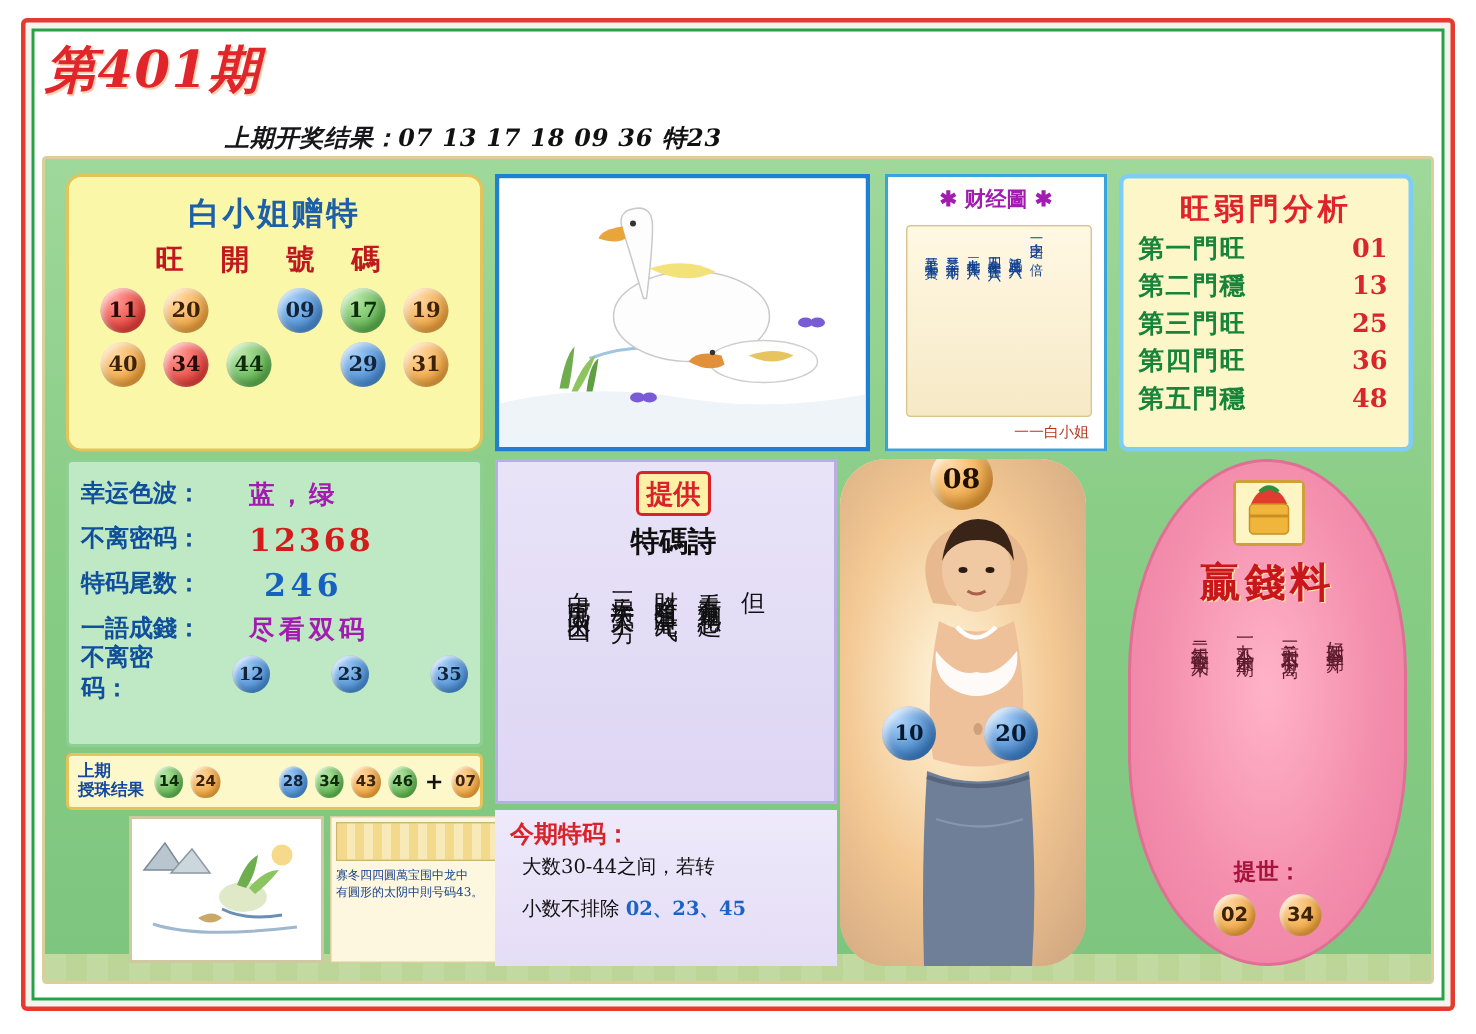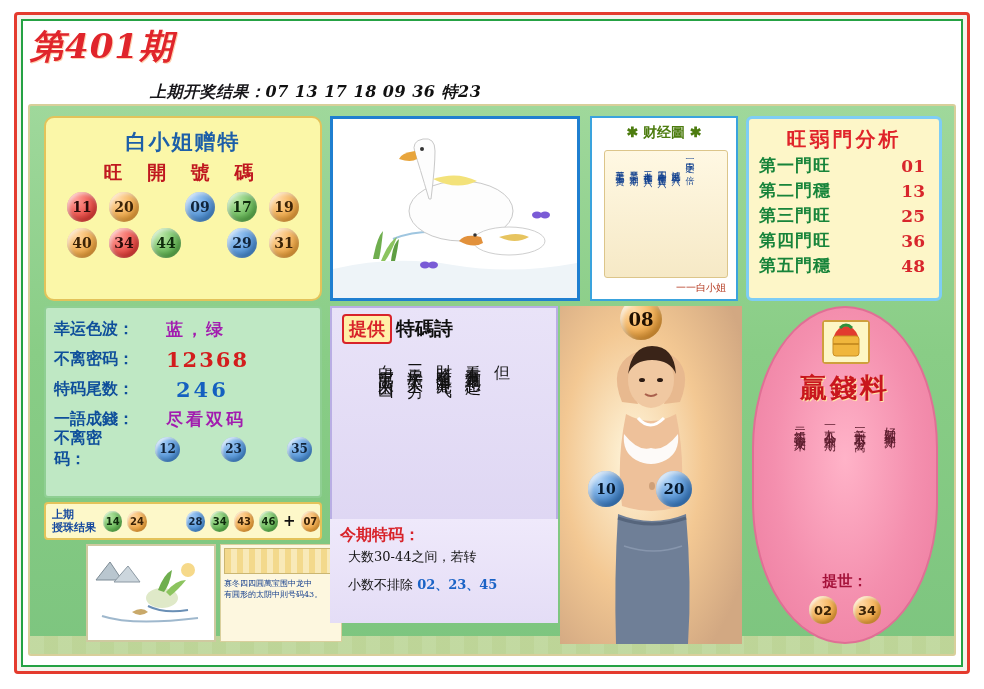--- a/index.html
+++ b/index.html
@@ -156,21 +156,21 @@
   }
   .duck-scene { position:absolute; inset:0; overflow:hidden; background:#fff; }
 
   
   .p-finance {
     position:absolute; left:560px; top:10px; width:148px; height:185px;
     background:#ffffff; border:2px solid #3aa3dd;
   }
   .fin-title {
     text-align:center; margin-top:6px;
-    font-size:14px; font-weight:bold; color:#4d7c0f;
+    font-size:14px; font-weight:bold; color:#a21caf;
     font-family:"DejaVu Serif","Liberation Serif",serif;
   }
   .scroll {
     position:absolute; left:12px; top:32px; width:124px; height:128px;
     background: linear-gradient(180deg,#fff8e3,#f6e9c6);
     border:1px solid #dcc58a; border-radius:3px;
   }
   .vtext {
     position:absolute; writing-mode: vertical-rl; text-orientation: upright;
     font-family:"DejaVu Serif","Liberation Serif",serif;
@@ -199,21 +199,21 @@
   .gate-name { font-size:17px; font-weight:bold; color:#17843a; letter-spacing:1px;}
   .gate-num { font-size:17px; font-weight:bold; color:#d8262c; }
 
   
   .p-poem {
     position:absolute; left:300px; top:200px; width:228px; height:230px;
     background: linear-gradient(180deg,#e9e3f8,#ded6f3);
     border:2px solid #b9aee4;
   }
   .poem-head {
-    display:flex; align-items:center; gap:4px; padding:6px 0 2px 10px;
+    display:flex; align-items:center; gap:4px; padding:6px 0 2px 10px;flex-direction:column;
   }
   .poem-head .tag {
     background:#fff0a8; border:2px solid #d8232a; border-radius:4px;
     color:#d8232a; font-weight:bold; font-size:18px; padding:1px 5px;
     font-family:"DejaVu Serif","Liberation Serif",serif;
   }
   .poem-head .t2 {
     font-size:19px; font-weight:bold; color:#101010;
     font-family:"DejaVu Serif","Liberation Serif",serif;
   }
@@ -222,34 +222,35 @@
     gap:9px; margin-top:6px;
   }
   .poem-col {
     writing-mode: vertical-rl; text-orientation: upright;
     font-family:"DejaVu Serif","Liberation Serif",serif;
     font-size:16px; line-height:20px; color:#111; letter-spacing:3px;
   }
 
   
   .p-today {
-    position:absolute; left:300px; top:413px; width:228px; height:104px;
+    position:absolute; left:300px; top:434px; width:228px; height:104px;
     background: linear-gradient(180deg,#efe9fb,#e4ddf6);
     font-family:"DejaVu Serif","Liberation Serif",serif;
   }
   .today-title { font-size:16px; font-weight:bold; color:#d8232a; padding:6px 0 2px 10px;}
   .today-l1 { font-size:13px; color:#111; padding-left:18px; }
   .today-l2 { font-size:13px; color:#111; padding-left:18px; margin-top:10px;}
   .today-l2 b { color:#1b63c6; }
 
   
   .p-photo {
-    position:absolute; left:530px; top:200px; width:182px; height:338px;
+    position:absolute; left:530px; top:200px; width:164px; height:338px;
     background: linear-gradient(160deg,#f6f2d8 0%, #f6d9b0 35%, #ecc9a2 60%, #d7b9a0 100%);
     overflow:hidden;
+    border-radius:31px;
   }
   .floatball {
     position:absolute; width:42px;height:42px;border-radius:50%;
     display:flex;align-items:center;justify-content:center;
     font-size:18px; font-weight:bold;
     font-family:"DejaVu Serif","Liberation Serif",serif;
     box-shadow: inset -4px -5px 9px rgba(0,0,0,.25), inset 3px 3px 5px rgba(255,255,255,.75);
   }
   .fb-08 { left:60px; top:-8px; background: radial-gradient(circle at 33% 28%, #ffd9a6, #f1a33a 72%); color:#201000;}
   .fb-10 { left:28px; top:165px; width:36px;height:36px;font-size:14px;

